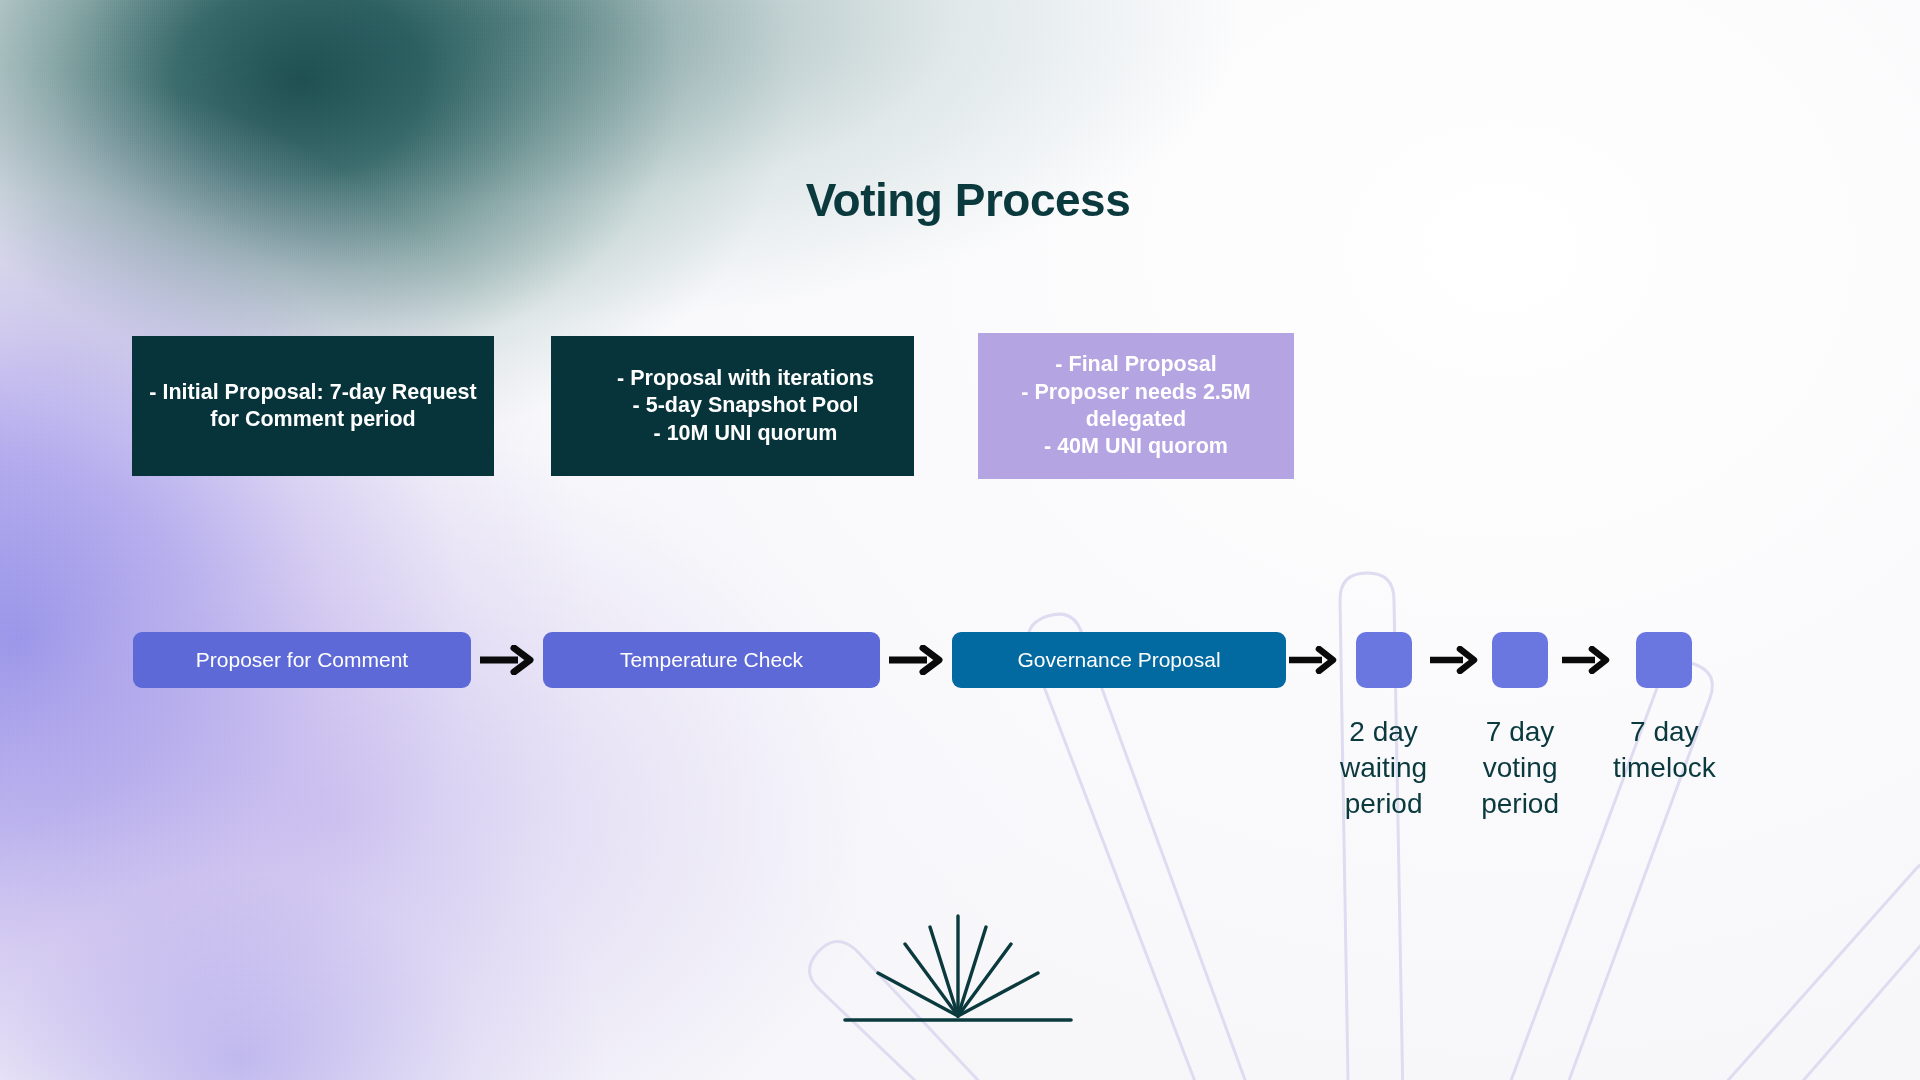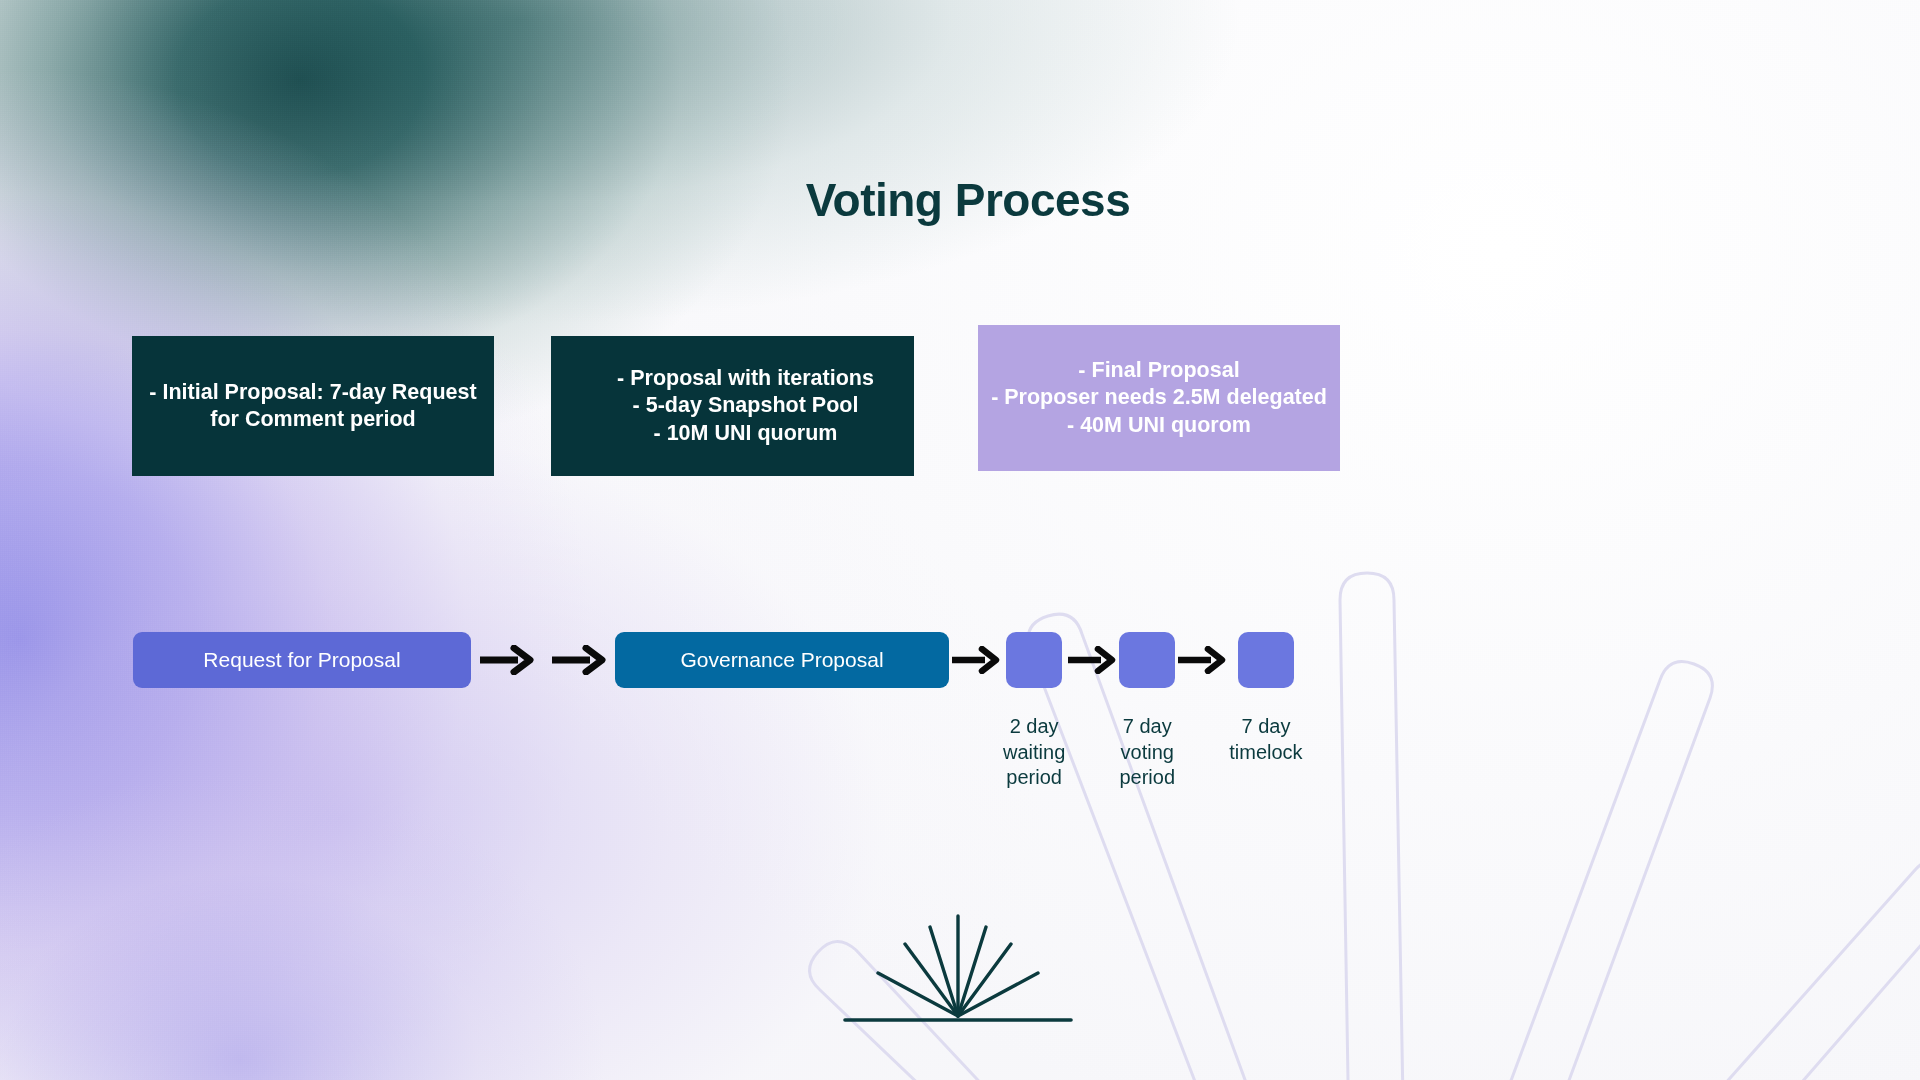--- a/index.html
+++ b/index.html
@@ -101,21 +101,21 @@
     font-weight:bold;
     line-height:1.27;
     color:#ffffff;
     white-space:pre-line;
   }
   .card-dark  { background:#06343a; }
   .card-light { background:#b4a4e2; }
 
   #card-rfc        { left:132px;  top:336px; width:362px;  height:140px; }
   #card-temp       { left:551px;  top:336px; width:363px;  height:140px;padding-left:36px; }
-  #card-gov        { left:978px;  top:325px; width:362px;  height:146px; }
+  #card-gov        { left:978px;  top:333px; width:316px;  height:146px; }
 
   
   #flow-row {
     position:absolute;
     left:133px; top:632px;
     display:flex;
     align-items:flex-start;
   }
   .flow-step { display:flex; flex-direction:column; align-items:center; }
   .pill {
@@ -128,21 +128,21 @@
     padding:0 22px;
     white-space:nowrap;
   }
   .pill.wide-1 { width:338px; }
   .pill.wide-2 { width:337px; }
   .pill.wide-3 { width:334px; background:#0369a1; }
   .pill.square { width:56px; padding:0; background:#6b77e0; border-radius:10px; }
 
   .step-caption {
     margin-top:26px;
-    font-size:20px;
+    font-size:28px;
     line-height:1.28;
     color:#0b3a3e;
     text-align:center;
     white-space:pre-line;
   }
 
   .arrow {
     display:flex; align-items:center; justify-content:center;
     width:72px; height:56px;
     flex:0 0 auto;
@@ -192,30 +192,33 @@
 - 5-day Snapshot Pool
 - 10M UNI quorum</div>
 
   <div class="info-card card-light" id="card-gov">- Final Proposal
 - Proposer needs 2.5M delegated
 - 40M UNI quorom</div>
 
   <div id="flow-row">
 
     <div class="flow-step">
-      <div class="pill wide-1">Request for Proposal</div>
+      <div class="pill wide-1">Proposer for Comment</div>
     </div>
 
     <div class="arrow">
       <svg width="58" height="30" viewBox="0 0 58 30">
         <path d="M2 15 H40" stroke="#0a0a0a" stroke-width="7" stroke-linecap="butt"></path>
         <path d="M36 3 L52 15 L36 27" stroke="#0a0a0a" stroke-width="7" fill="none" stroke-linecap="round" stroke-linejoin="round"></path>
       </svg>
     </div>
 
+    <div class="flow-step">
+      <div class="pill wide-2">Temperature Check</div>
+    </div>
 
     <div class="arrow">
       <svg width="58" height="30" viewBox="0 0 58 30">
         <path d="M2 15 H40" stroke="#0a0a0a" stroke-width="7" stroke-linecap="butt"></path>
         <path d="M36 3 L52 15 L36 27" stroke="#0a0a0a" stroke-width="7" fill="none" stroke-linecap="round" stroke-linejoin="round"></path>
       </svg>
     </div>
 
     <div class="flow-step">
       <div class="pill wide-3">Governance Proposal</div>

